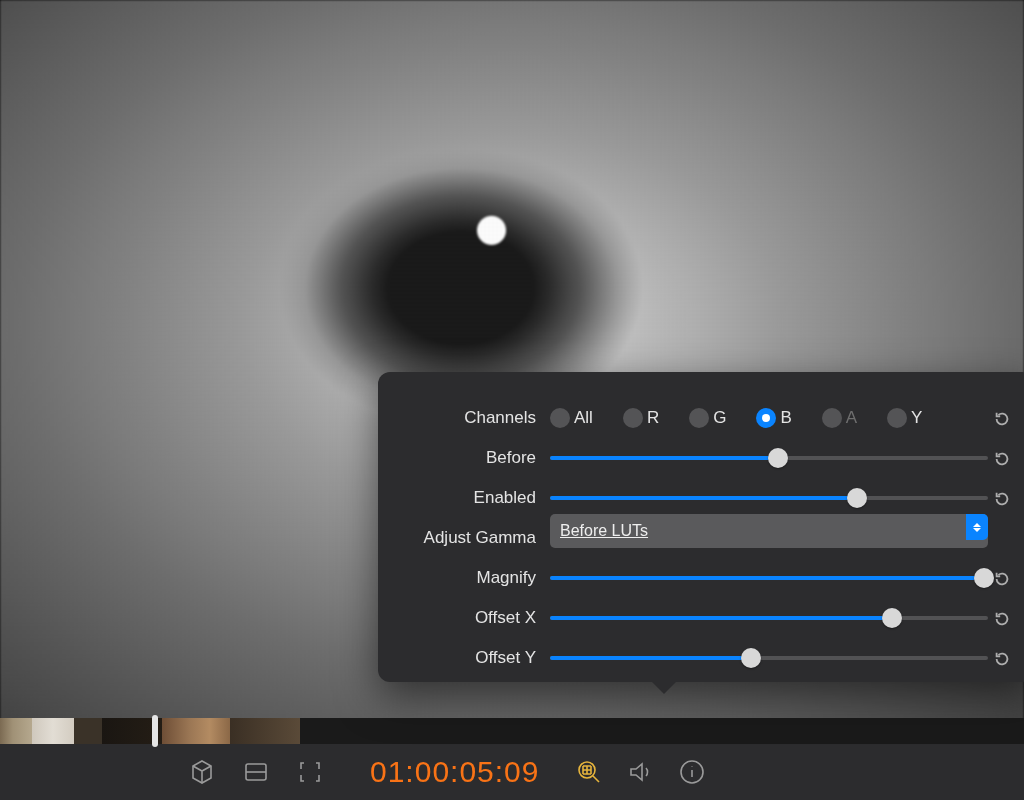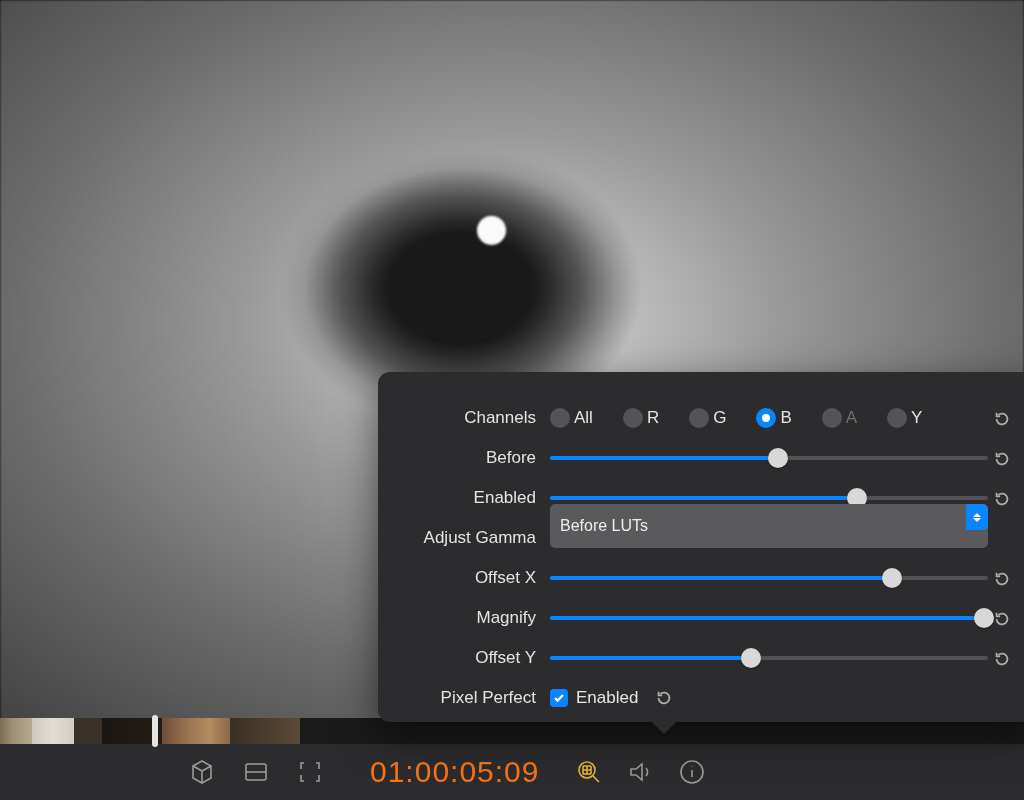--- a/index.html
+++ b/index.html
@@ -44,21 +44,21 @@
   .dot.sel{background:#0a84ff;}
   .dot.sel::after{content:"";width:8px;height:8px;border-radius:50%;background:#fff;}
   .radio .rlabel{margin-left:4px;margin-right:10px;font-size:17px;color:#e4e4e4;}
   .radio.dim .rlabel{color:#6e6e6e;}
   
   .slider{position:relative;flex:1;height:20px;}
   .track{position:absolute;left:0;right:0;top:8px;height:4px;background:#525254;border-radius:2px;}
   .fill{position:absolute;left:0;top:8px;height:4px;background:#0a84ff;border-radius:2px;}
   .knob{position:absolute;top:0;width:20px;height:20px;border-radius:50%;background:#d8d8d8;margin-left:-10px;box-shadow:0 1px 2px rgba(0,0,0,.4);cursor:grab;}
   
-  .select{flex:1;height:44px;background:#5a5a5c;border-radius:5px;display:flex;align-items:center;padding:0 10px;position:relative;font-size:16px;color:#eee;cursor:pointer;}
+  .select{flex:1;height:34px;background:#5a5a5c;border-radius:5px;display:flex;align-items:center;padding:0 10px;position:relative;font-size:16px;color:#eee;cursor:pointer;text-decoration:underline;}
   .select .caret{position:absolute;right:0;top:0;width:22px;height:26px;background:#0a84ff;border-radius:0 5px 5px 0;display:flex;flex-direction:column;align-items:center;justify-content:center;gap:1px;}
   .caret::before,.caret::after{content:"";width:0;height:0;border-left:4px solid transparent;border-right:4px solid transparent;}
   .caret::before{border-bottom:4px solid #fff;}
   .caret::after{border-top:4px solid #fff;}
   
   .chk{width:18px;height:18px;border-radius:4px;background:#0a84ff;display:flex;align-items:center;justify-content:center;cursor:pointer;}
   .chk svg{stroke:#fff;stroke-width:2.4;fill:none;}
   .chklabel{margin-left:8px;font-size:17px;color:#e4e4e4;}
 </style>
 </head>
@@ -151,84 +151,67 @@
     <div class="control">
       <div class="select">
         <span>Before LUTs</span>
         <span class="caret"></span>
       </div>
     </div>
     <div class="reset" style="visibility:hidden"></div>
   </div>
 
   <div class="row">
+    <div class="label">Magnify</div>
+    <div class="control">
+        <div class="slider" id="sl-magnify">
+          <div class="track"></div>
+          <div class="fill" style="width: 99%;"></div>
+          <div class="knob" style="left: 99%;"></div>
+        </div>
+      </div>
+    <div class="reset">
+        <svg width="18" height="18" viewBox="0 0 20 20">
+          <path d="M4 10a6 6 0 1 0 2-4.5M4 3v4h4"></path>
+        </svg>
+      </div>
+  </div>
+
+  <div class="row">
     <div class="label">Offset X</div>
     <div class="control">
         <div class="slider" id="sl-offx">
           <div class="track"></div>
           <div class="fill" style="width: 78%;"></div>
           <div class="knob" style="left: 78%;"></div>
         </div>
       </div>
     <div class="reset">
         <svg width="18" height="18" viewBox="0 0 20 20">
           <path d="M4 10a6 6 0 1 0 2-4.5M4 3v4h4"></path>
         </svg>
       </div>
   </div>
 
   <div class="row">
-    <div class="label">Magnify</div>
-    <div class="control">
-        <div class="slider" id="sl-magnify">
-          <div class="track"></div>
-          <div class="fill" style="width: 99%;"></div>
-          <div class="knob" style="left: 99%;"></div>
-        </div>
-      </div>
-    <div class="reset">
-        <svg width="18" height="18" viewBox="0 0 20 20">
-          <path d="M4 10a6 6 0 1 0 2-4.5M4 3v4h4"></path>
-        </svg>
-      </div>
-  </div>
-
-  <div class="row">
     <div class="label">Offset Y</div>
     <div class="control">
         <div class="slider" id="sl-offy">
           <div class="track"></div>
           <div class="fill" style="width: 46%;"></div>
           <div class="knob" style="left: 46%;"></div>
         </div>
       </div>
     <div class="reset">
         <svg width="18" height="18" viewBox="0 0 20 20">
           <path d="M4 10a6 6 0 1 0 2-4.5M4 3v4h4"></path>
         </svg>
       </div>
   </div>
 
-  <div class="row">
-    <div class="label">Pixel Perfect</div>
-    <div class="control">
-      <div class="chk">
-          <svg width="12" height="12" viewBox="0 0 12 12">
-            <path d="M2 6l2.5 2.5L10 3"></path>
-          </svg>
-        </div>
-      <span class="chklabel">Enabled</span>
-      <div class="reset" style="margin-left:12px">
-          <svg width="18" height="18" viewBox="0 0 20 20">
-            <path d="M4 10a6 6 0 1 0 2-4.5M4 3v4h4"></path>
-          </svg>
-        </div>
-    </div>
-    <div class="reset" style="visibility:hidden"></div>
-  </div>
 
 </div>
 
 <div class="toolbar">
   <div class="icons-left">
     <span class="icon-btn">
       <svg width="28" height="28" viewBox="0 0 28 28">
           <path d="M14 3l9 5v12l-9 5-9-5V8z"></path>
           <path d="M5 8l9 5 9-5M14 13v12"></path>
         </svg>

